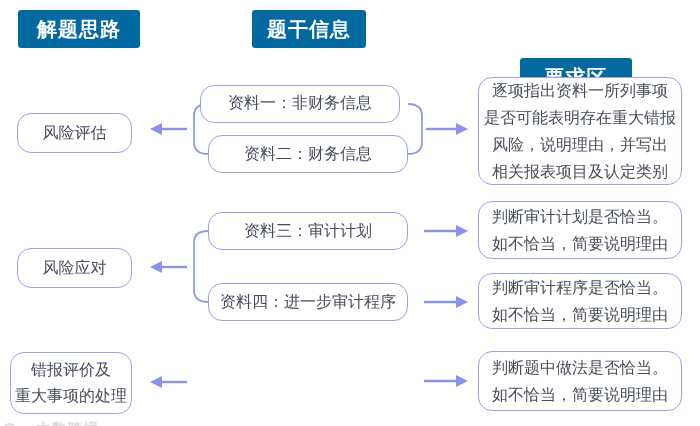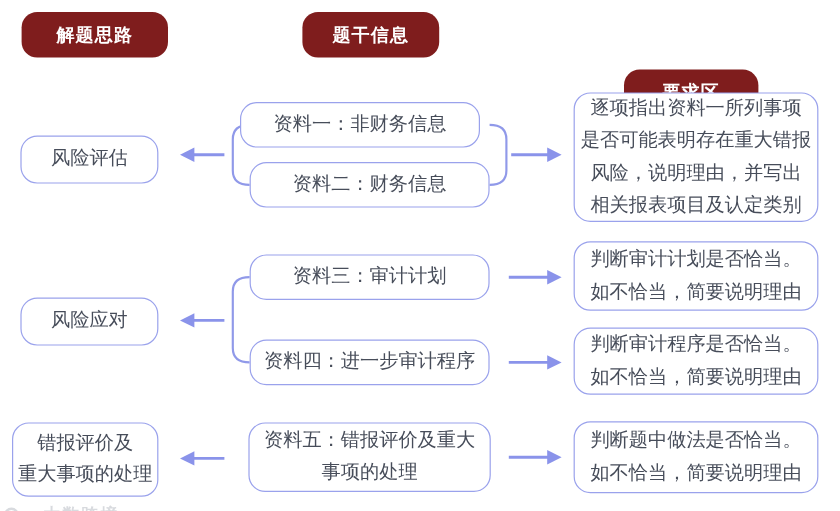--- a/index.html
+++ b/index.html
@@ -2,22 +2,22 @@
 <html><head>
 <meta charset="utf-8">
 <style>
   html,body { margin:0; padding:0; background:#fff; }
   .canvas {
     position:relative; width:700px; height:426px; background:#ffffff;
     font-family:"Liberation Sans","DejaVu Sans",sans-serif; overflow:hidden;
   }
   .connectors { position:absolute; left:0; top:0; width:700px; height:426px; pointer-events:none; }
   .hdr {
-    position:absolute; top:10px; height:38px; background:#7f1d1d; border-radius:13px;
-    color:#ffffff; font-weight:bold; font-size:15px;
+    position:absolute; top:10px; height:38px; background:#0369a1; border-radius:3px;
+    color:#ffffff; font-weight:bold; font-size:20px;
     display:flex; align-items:center; justify-content:center; letter-spacing:1px;
   }
   .box {
     position:absolute; background:#ffffff; border:1.6px solid #9aa2ec; border-radius:14px;
     color:#474d5a; font-size:16px; line-height:26px; text-align:center;
     display:flex; align-items:center; justify-content:center; white-space:pre-line;
     box-sizing:border-box;
   }
   .req { line-height:27px; }
   .watermark {
@@ -82,22 +82,20 @@
 
   <div class="box" style="left:17px; top:113px; width:115px; height:40px;">风险评估</div>
   <div class="box" style="left:17px; top:248px; width:115px; height:40px;">风险应对</div>
   <div class="box" style="left:10px; top:352px; width:122px; height:62px;">错报评价及
 重大事项的处理</div>
 
   <div class="box" style="left:200px; top:85px; width:200px; height:38px;font-family:Liberation Mono, monospace;">资料一：非财务信息</div>
   <div class="box" style="left:208px; top:135px; width:200px; height:38px;">资料二：财务信息</div>
   <div class="box" style="left:208px; top:212px; width:200px; height:38px;">资料三：审计计划</div>
   <div class="box" style="left:208px; top:283px; width:200px; height:38px;">资料四：进一步审计程序</div>
-  <div class="box" style="left:207px; top:352px; width:202px; height:58px;">资料五：错报评价及重大
-事项的处理</div>
 
   <div class="box req" style="left:478px; top:77px; width:204px; height:108px;">逐项指出资料一所列事项
 是否可能表明存在重大错报
 风险，说明理由，并写出
 相关报表项目及认定类别</div>
   <div class="box req" style="left:478px; top:201px; width:204px; height:58px;">判断审计计划是否恰当。
 如不恰当，简要说明理由</div>
   <div class="box req" style="left:478px; top:273px; width:204px; height:56px;">判断审计程序是否恰当。
 如不恰当，简要说明理由</div>
   <div class="box req" style="left:478px; top:351px; width:204px; height:60px;">判断题中做法是否恰当。

